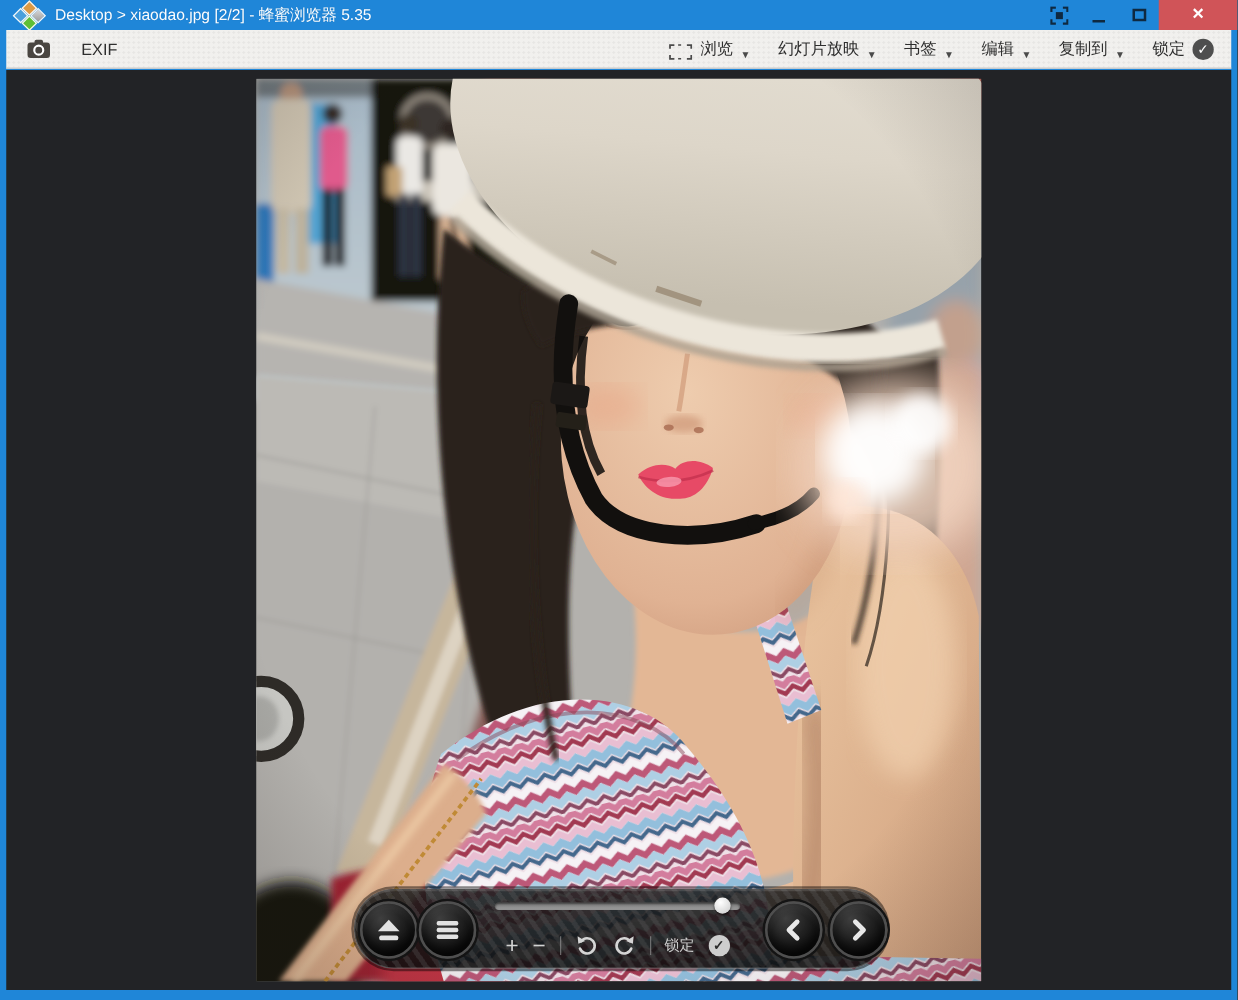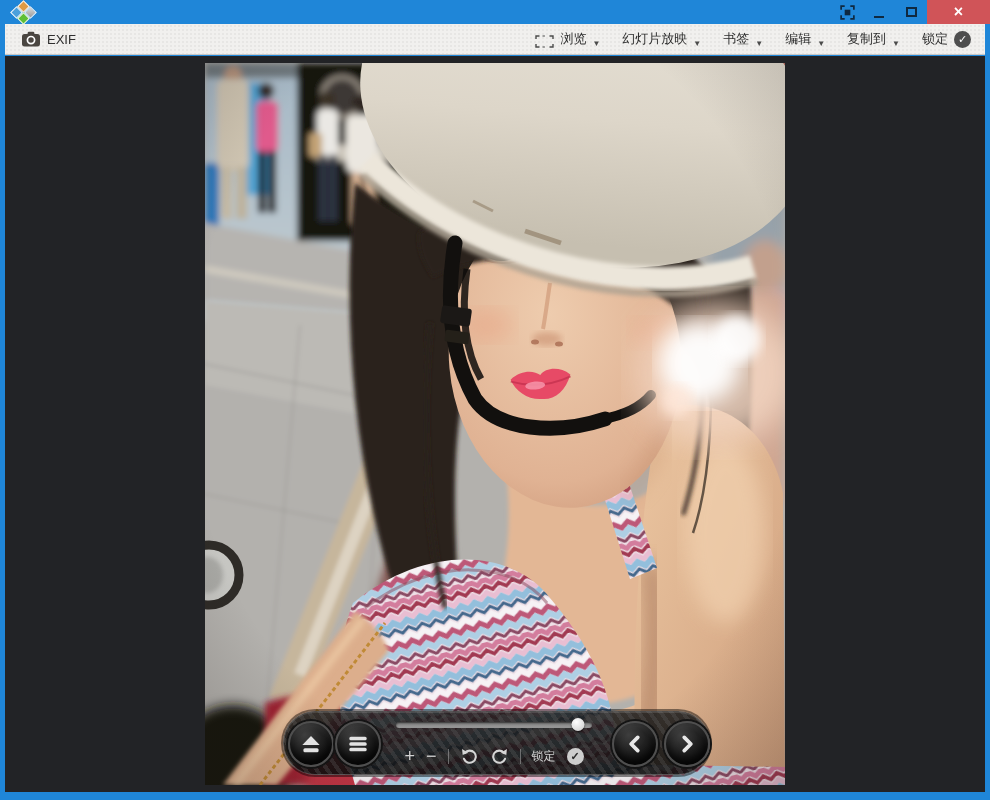--- a/index.html
+++ b/index.html
@@ -26,21 +26,21 @@
   .btn-close { width:63px; background:#d05458; display:flex; align-items:center;
                justify-content:center; color:#fff; font-size:16px; font-weight:bold; }
 
   
   .toolbar { position:absolute; left:5px; top:24px; width:980px; height:31px;
              background:#f1f0ee;
              background-image:radial-gradient(rgba(0,0,0,0.045) 1px, transparent 1px);
              background-size:4px 4px;
              border-bottom:1px solid #c9c8c6;
              display:flex; align-items:center; font-size:13px; color:#2e2e2e; }
-  .exif { display:flex; align-items:center; gap:6px; margin-left:16px; cursor:default; }
+  .exif { display:flex; align-items:center; gap:24px; margin-left:16px; cursor:default; }
   .menus { margin-left:auto; display:flex; align-items:center; gap:22px; margin-right:14px; }
   .menuitem { display:flex; align-items:flex-end; gap:6px; cursor:default; white-space:nowrap; }
   .dd { font-size:8px; color:#4a4a4a; line-height:1; padding-top:1px; }
   .lockcheck { width:17px; height:17px; border-radius:50%; background:#4e4e4e; color:#fff;
                font-size:11px; display:flex; align-items:center; justify-content:center; }
 
   
   .content { position:absolute; left:5px; top:56px; width:980px; height:736px;
              background:#222326; overflow:hidden; }
   .photo { position:absolute; left:200px; top:7px; width:580px; height:722px; display:block; }
@@ -83,20 +83,21 @@
 
 <div class="window">
 
   <div class="titlebar">
     <div class="applogo">
       <span class="d-top"></span>
         <span class="d-left"></span>
       <span class="d-right"></span>
         <span class="d-bottom"></span>
     </div>
+    <div class="titletext">Desktop &gt; xiaodao.jpg [2/2] - 蜂蜜浏览器 5.35</div>
     <div class="winbtns">
       <div class="winbtn">
         <svg width="15" height="15" viewBox="0 0 16 16">
           <path d="M1.2,5 V1.2 H5 M11,1.2 H14.8 V5 M14.8,11 V14.8 H11 M5,14.8 H1.2 V11" fill="none" stroke="#0f2940" stroke-width="1.8"></path>
           <rect x="5" y="5" width="6" height="6" fill="#0f2940"></rect>
         </svg>
       </div>
       <div class="winbtn">
         <div class="ico-min"></div>
       </div>

